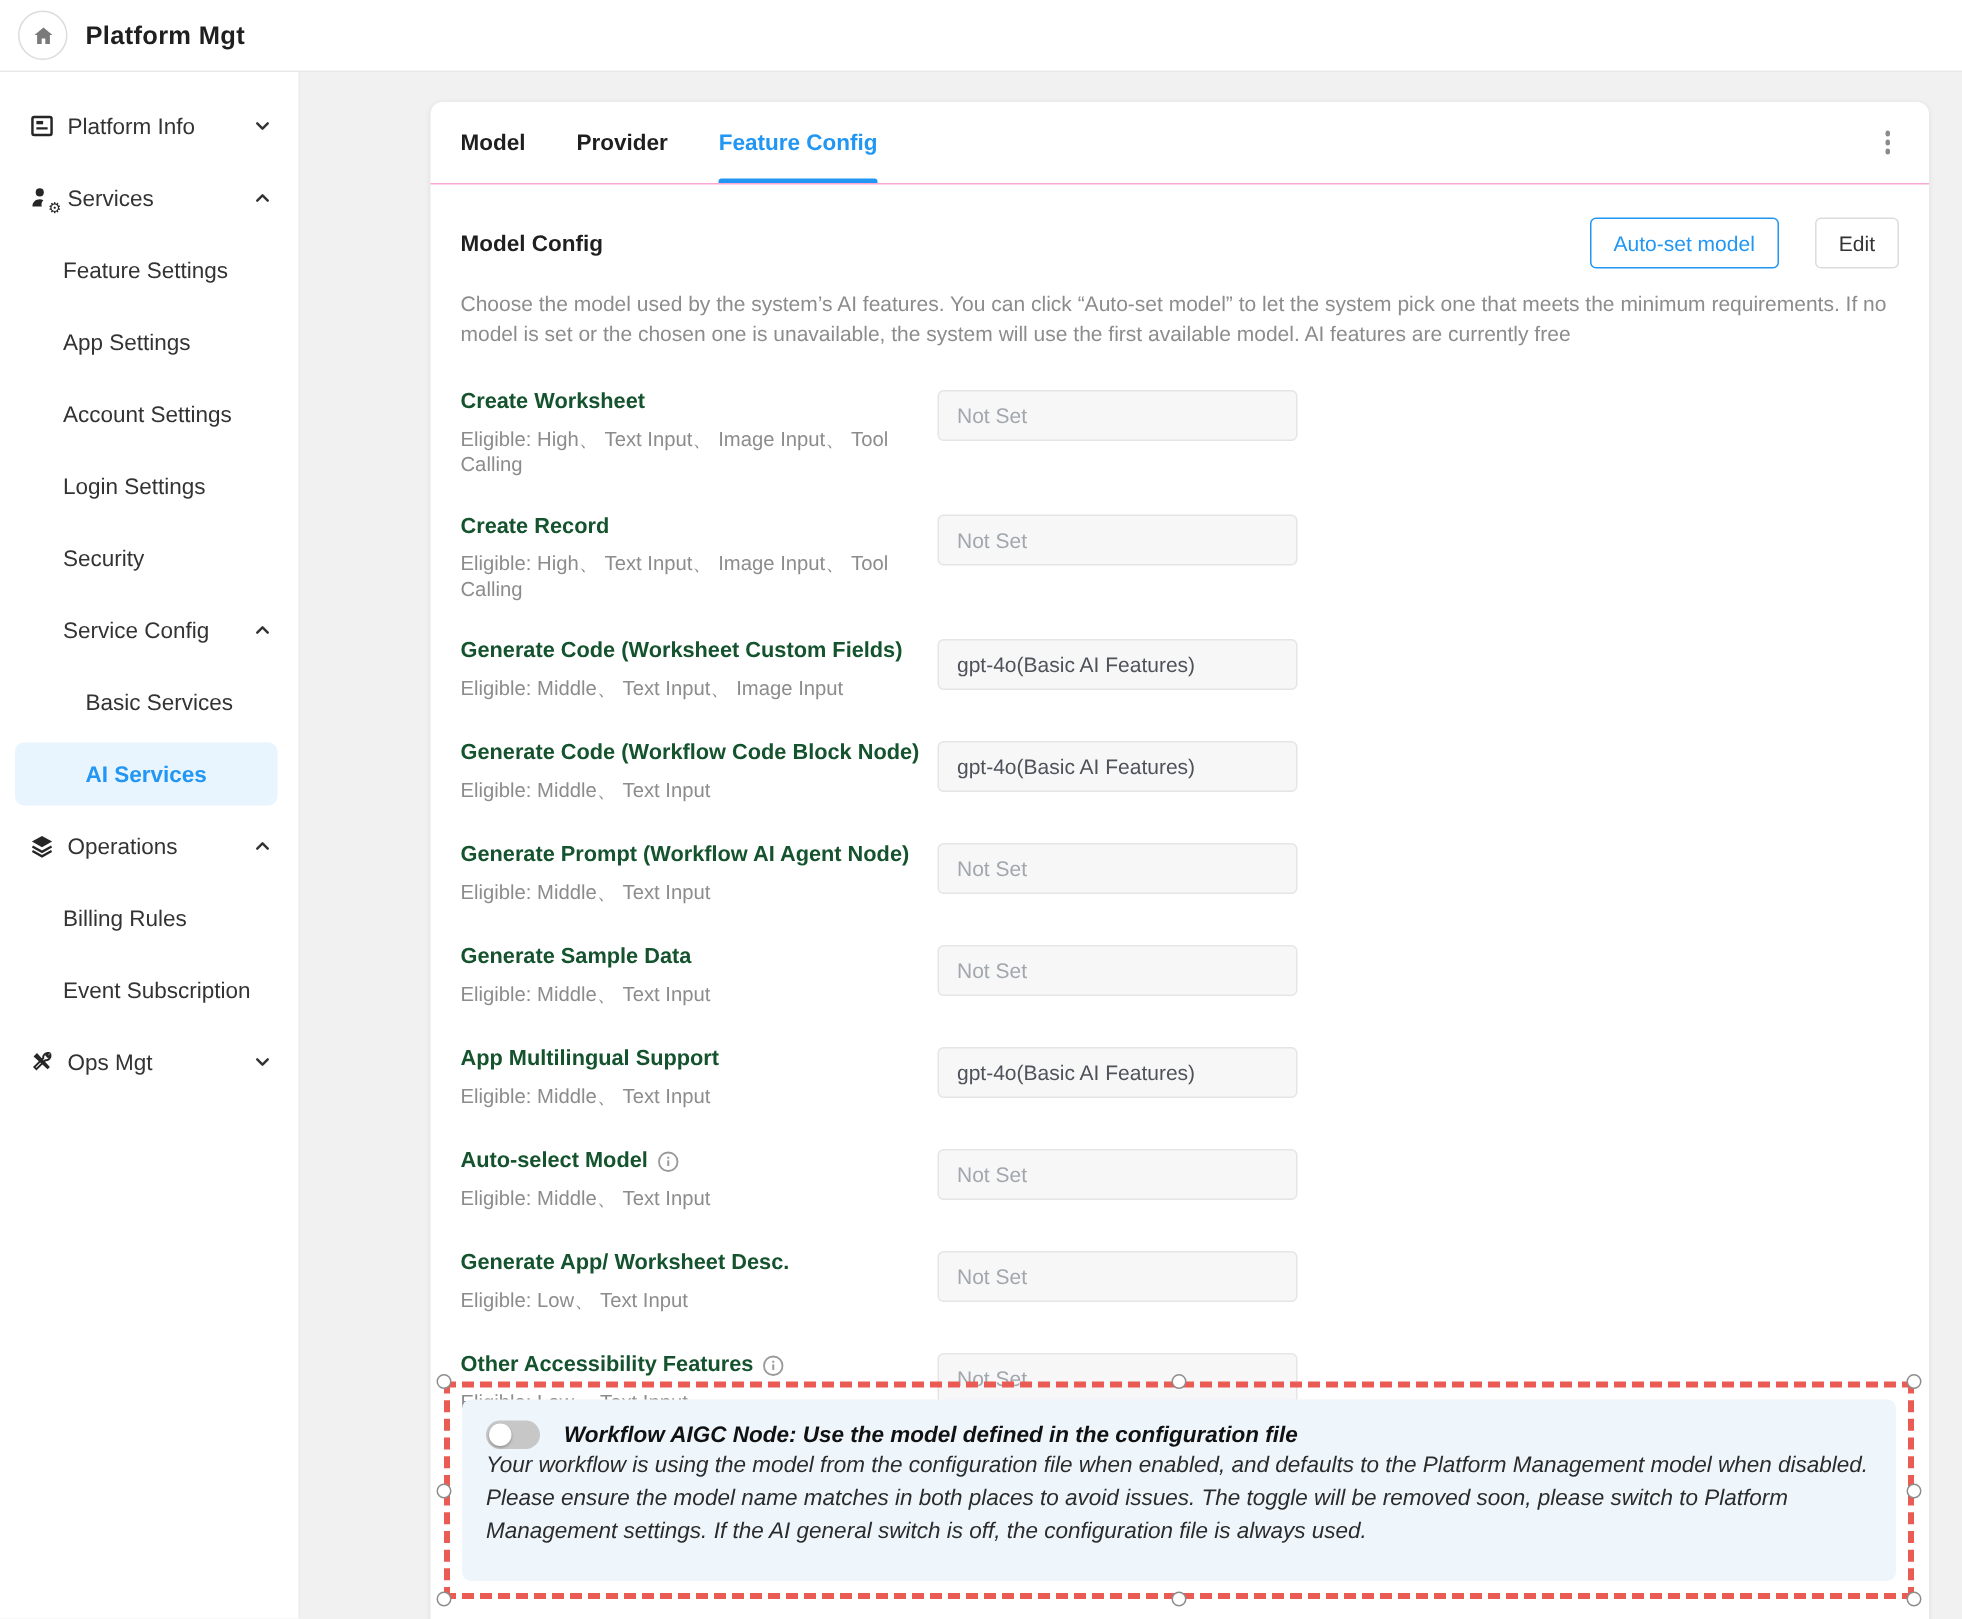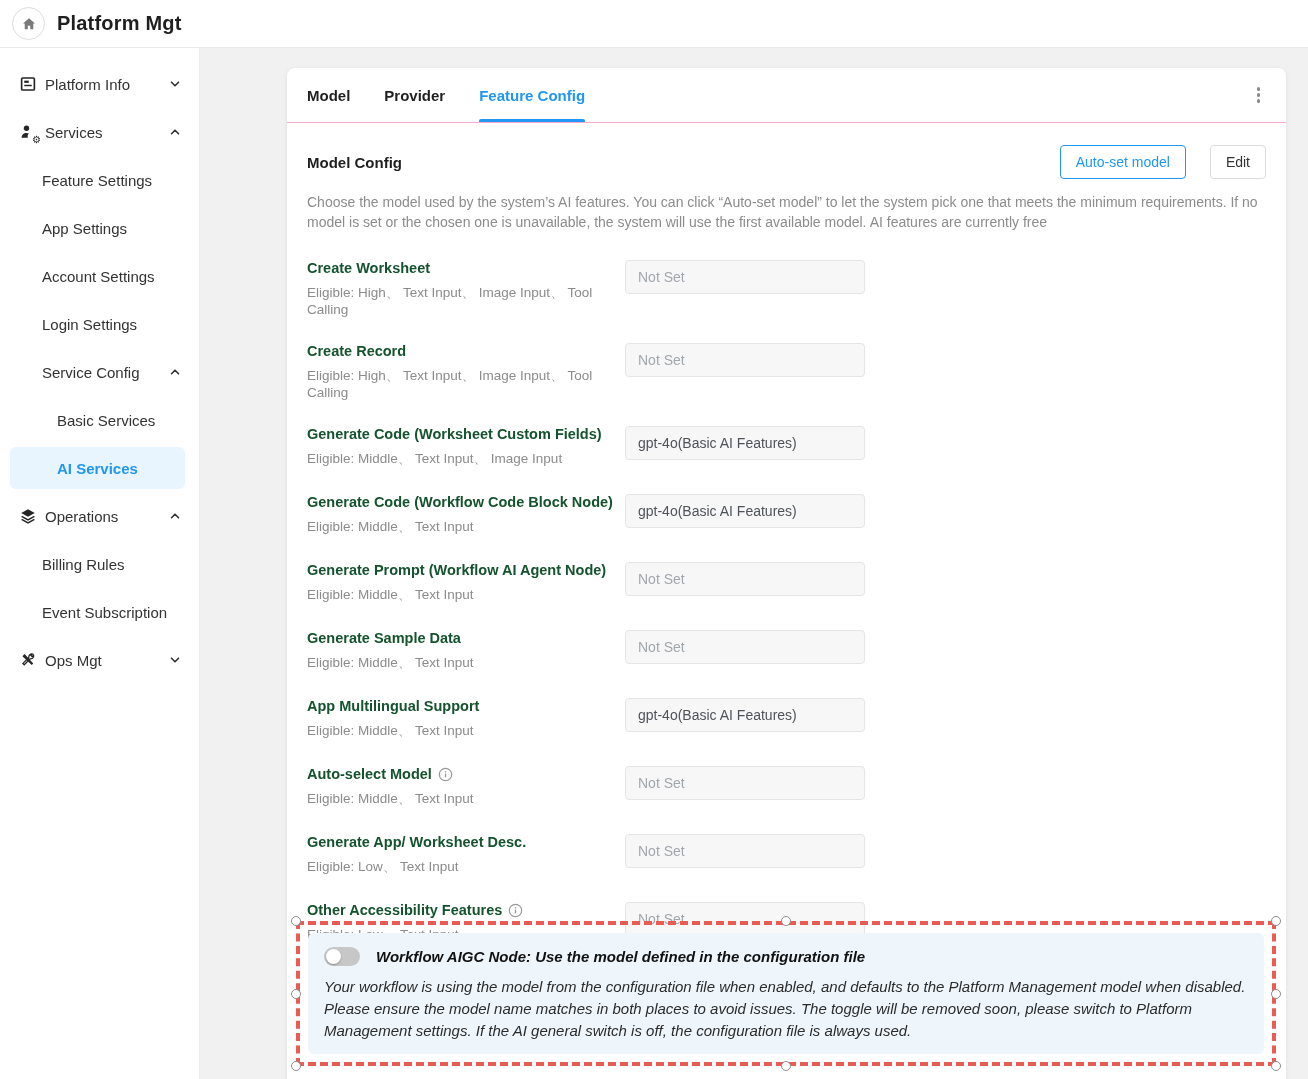--- a/index.html
+++ b/index.html
@@ -4,21 +4,21 @@
 <style>
   * { margin:0; padding:0; box-sizing:border-box; }
   html,body { width:1308px; height:1079px; overflow:hidden;
     font-family:"Liberation Sans", sans-serif; background:#f1f1f2; color:#262626; }
 
   
   .header { position:absolute; top:0; left:0; width:1308px; height:48px; background:#fff;
     border-bottom:1px solid #e8e8e8; display:flex; align-items:center; padding:0 12px; z-index:30; }
   .home-btn { width:33px; height:33px; border-radius:50%; border:1px solid #dcdcdc; background:#fff;
     display:flex; align-items:center; justify-content:center; cursor:pointer; }
-  .app-title { font-size:20px; font-weight:bold; color:#1f1f1f; margin-left:12px; letter-spacing:.2px; }
+  .app-title { font-size:17px; font-weight:bold; color:#1f1f1f; margin-left:12px; letter-spacing:.2px; }
 
   
   .sidebar { position:absolute; top:48px; left:0; width:200px; bottom:0; background:#fff;
     border-right:1px solid #ececec; padding-top:12px; z-index:20; }
   .nav-item { position:relative; height:48px; display:flex; align-items:center; font-size:15px;
     color:#333; cursor:pointer; }
   .lvl1 { padding-left:18px; }
   .lvl1 .nav-icon { width:19px; height:19px; margin-right:8px; display:inline-flex;
     align-items:center; justify-content:center; position:relative; }
   .lvl2 { padding-left:42px; }
@@ -78,21 +78,21 @@
   .h-bl{left:-4px;top:calc(100% + 4px);} .h-bc{left:50%;top:calc(100% + 4px);}
   .h-br{left:calc(100% + 4px);top:calc(100% + 4px);}
   .aigc-panel { position:absolute; inset:8px; background:#eef6fc; border-radius:6px;
     padding:14px 16px 10px 16px;font-style:italic; }
   .aigc-head { display:flex; align-items:center; gap:16px; }
   .toggle { width:36px; height:19px; border-radius:10px; background:#c7c7c7; position:relative;
     cursor:pointer; flex:0 0 auto; }
   .toggle .knob { position:absolute; left:2px; top:2px; width:15px; height:15px; border-radius:50%;
     background:#fff; box-shadow:0 1px 2px rgba(0,0,0,.3); }
   .aigc-title { font-size:15px; font-weight:bold; color:#111; }
-  .aigc-desc { margin-top:10px; font-size:15px; line-height:22px; color:#2b2b2b; max-width:926px; }
+  .aigc-desc { font-size:15px; line-height:22px; color:#2b2b2b; max-width:926px; }
 </style>
 </head>
 <body>
 
 <div class="header">
   <div class="home-btn">
     <svg width="16" height="16" viewBox="0 0 24 24">
       <path d="M12 3.5l9 7.6h-2.6V20h-4.6v-5.4h-3.6V20H5.6v-8.9H3z" fill="#7a7a7a"></path>
     </svg>
   </div>
@@ -137,20 +137,23 @@
     <span class="nav-label">Feature Settings</span>
   </div>
   <div class="nav-item lvl2">
     <span class="nav-label">App Settings</span>
   </div>
   <div class="nav-item lvl2">
     <span class="nav-label">Account Settings</span>
   </div>
   <div class="nav-item lvl2">
     <span class="nav-label">Login Settings</span>
+  </div>
+  <div class="nav-item lvl2">
+    <span class="nav-label">Security</span>
   </div>
 
   <div class="nav-item lvl2">
     <span class="nav-label">Service Config</span>
     <span class="chev up">
       <svg width="12" height="12" viewBox="0 0 12 12">
           <path d="M2.5 4.2l3.5 3.6 3.5-3.6" fill="none" stroke="#333" stroke-width="1.6" stroke-linecap="round" stroke-linejoin="round"></path>
         </svg>
     </span>
   </div>

